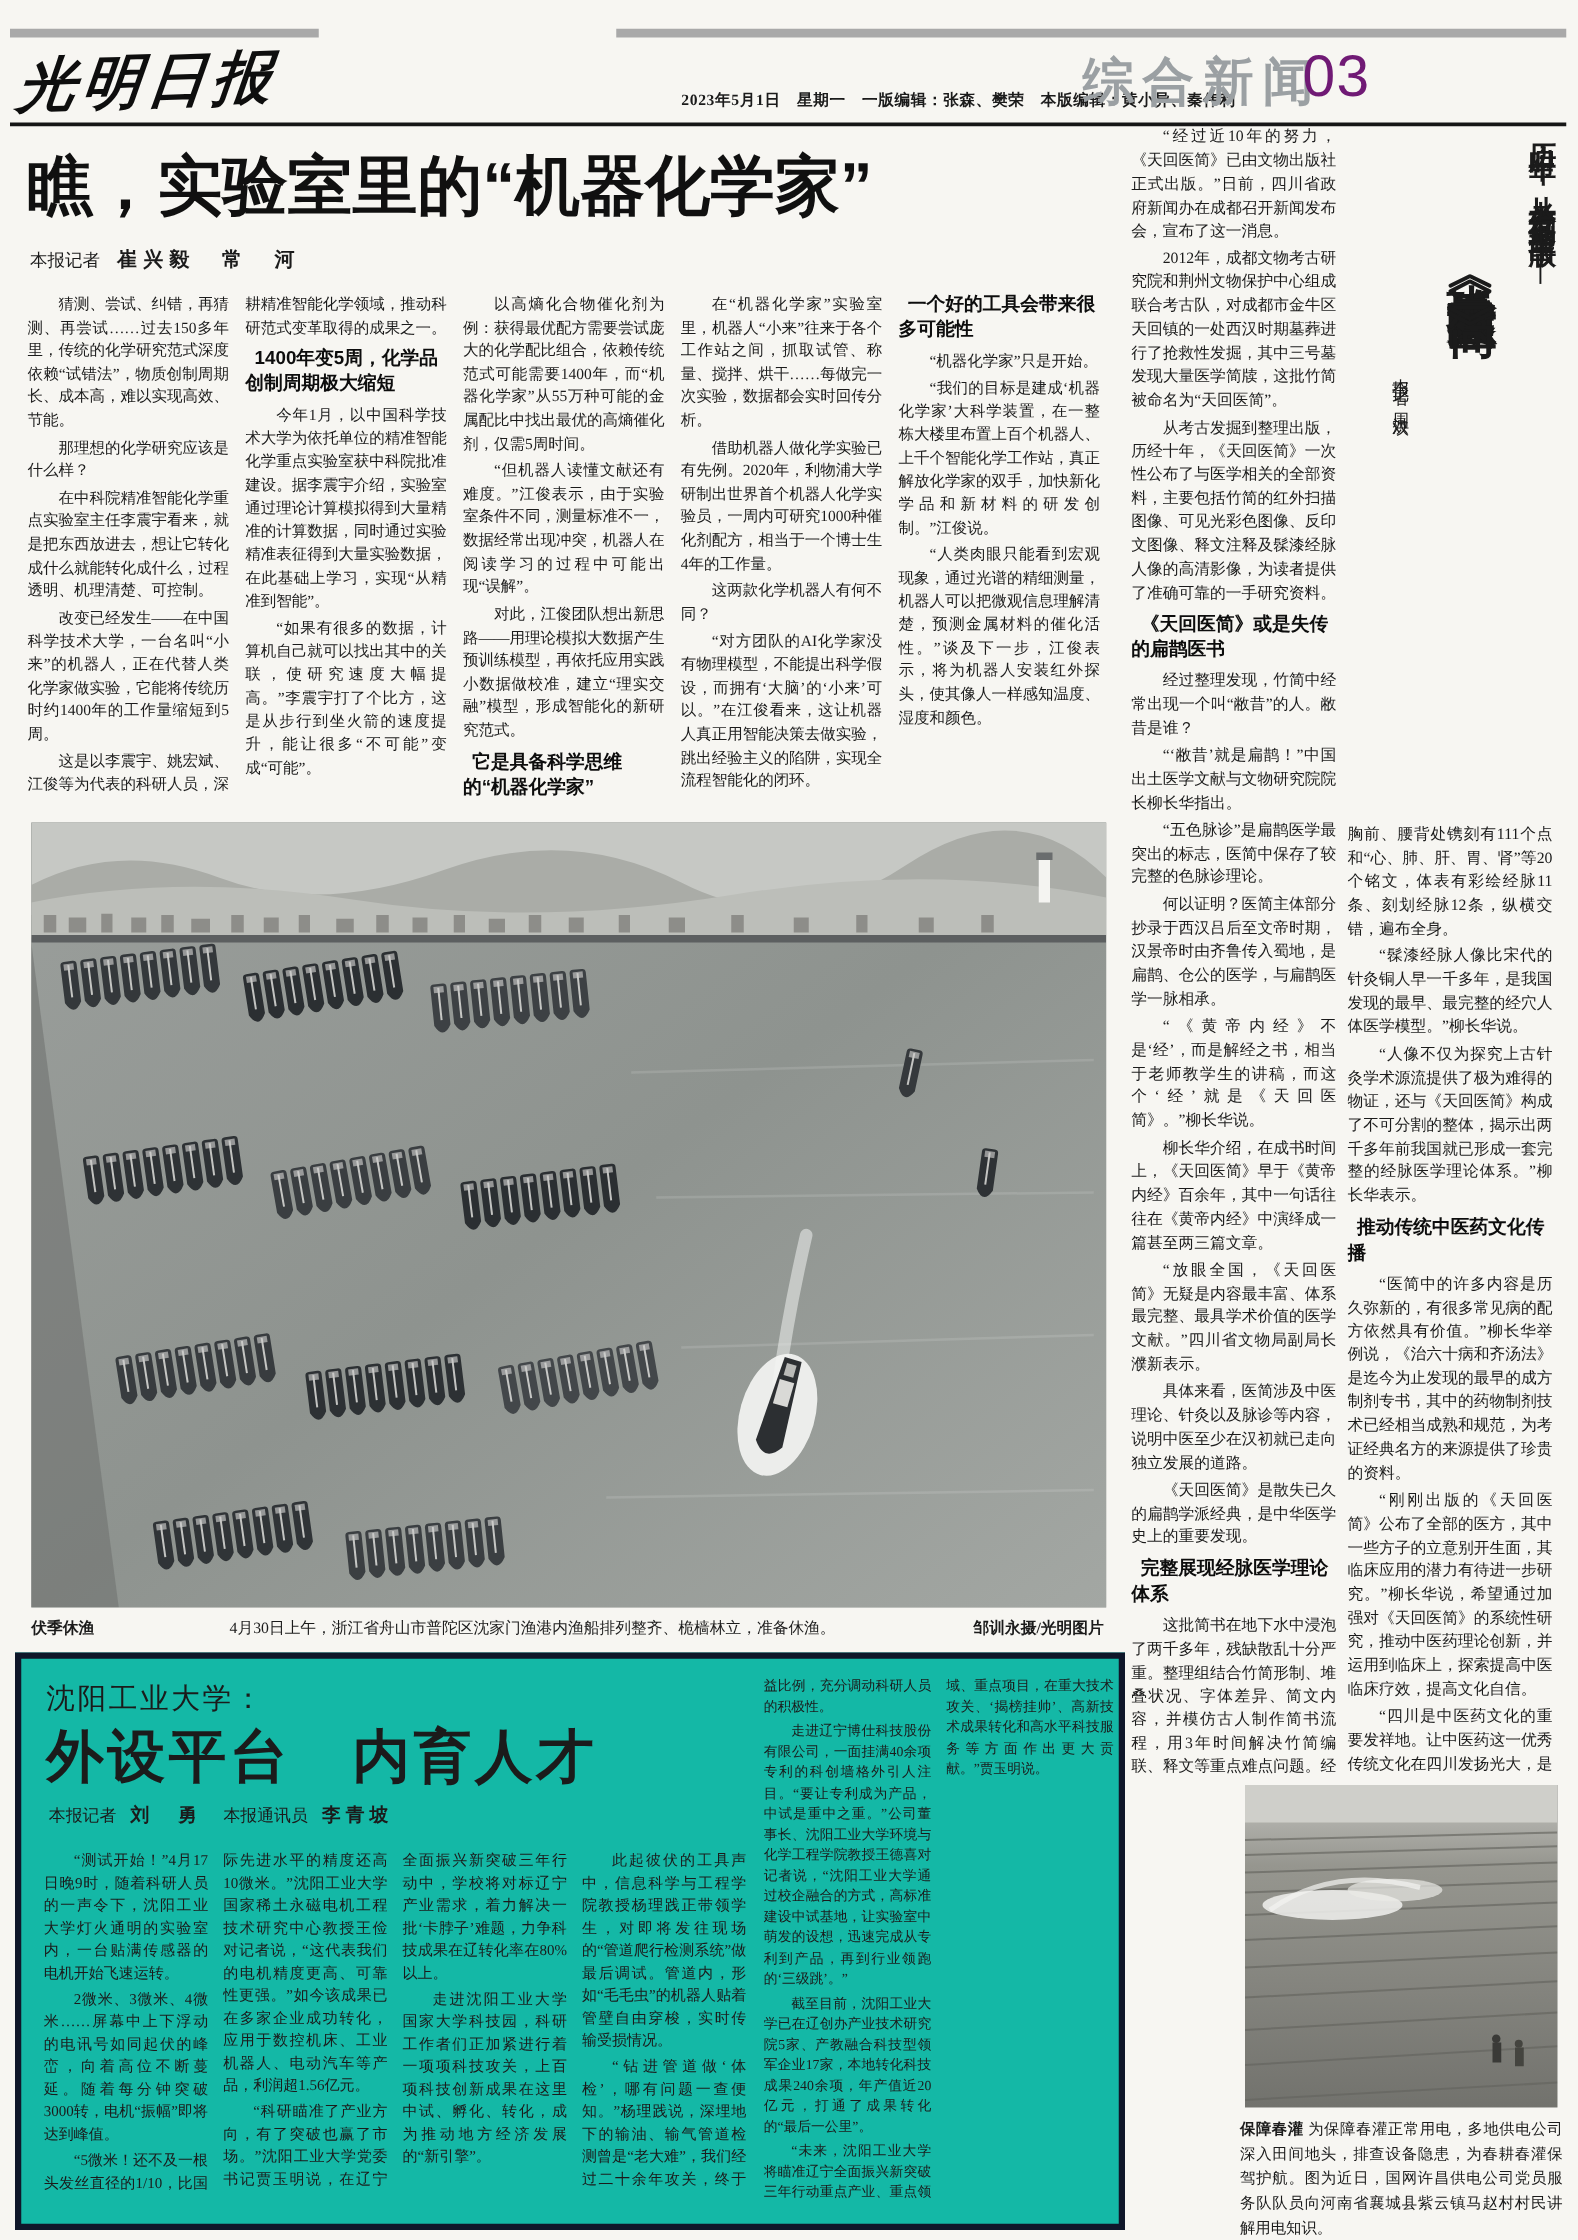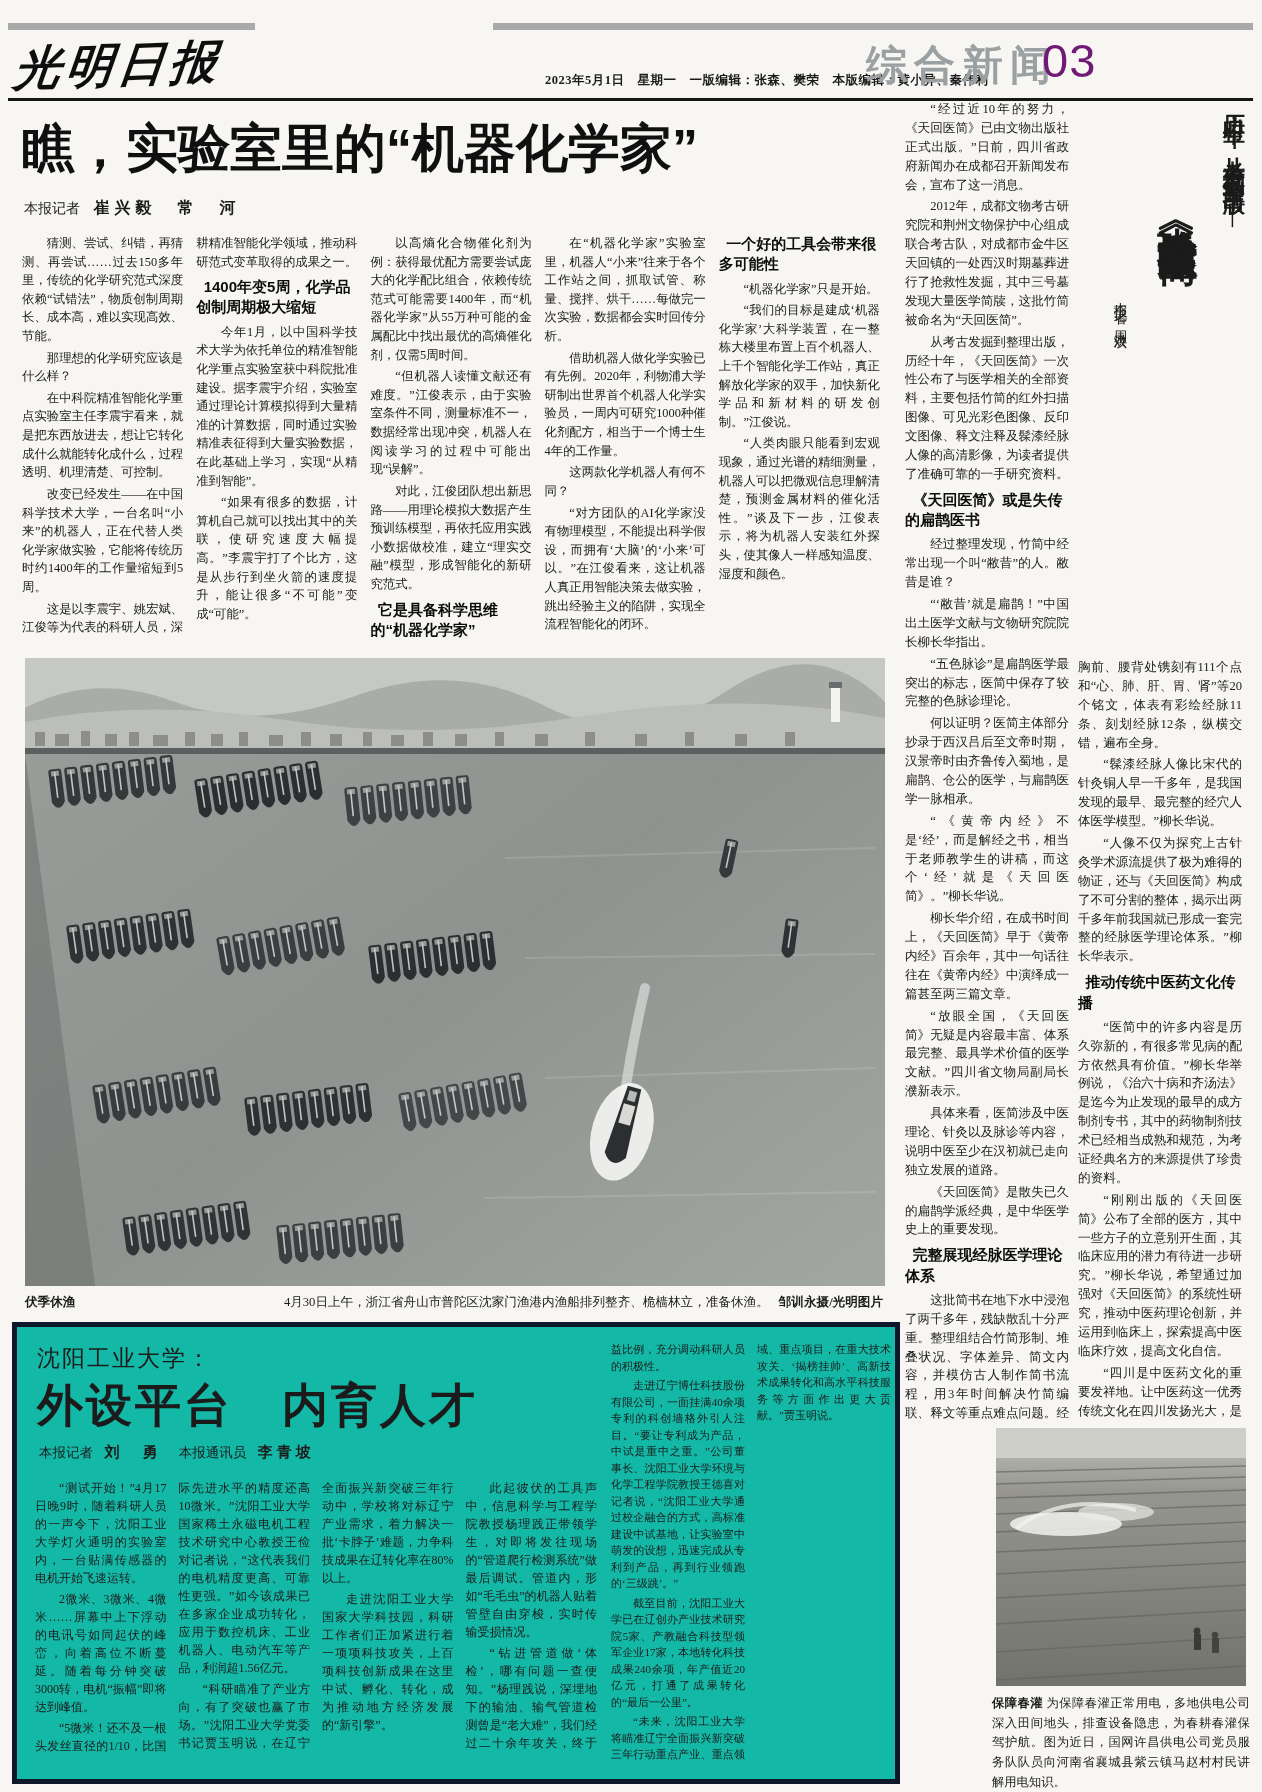--- a/index.html
+++ b/index.html
@@ -28,21 +28,21 @@
   .m-byline b{font-size:16px;letter-spacing:5px;margin-left:10px}
   .mcols{position:absolute;left:22px;top:234px;width:858px;height:420px;overflow:hidden;
         column-count:5;column-gap:13px;column-fill:auto;font-size:12.4px}
   h3.sub{font-family:"Liberation Sans","DejaVu Sans",sans-serif;font-size:15px;line-height:1.35;
         margin:6px 0 5px 0;text-indent:.5em;break-inside:avoid;color:#0d0d0d}
 
   
   .photo1{position:absolute;left:25px;top:658px;width:860px;height:628px;background:#8f938f;overflow:hidden}
   .cap1{position:absolute;left:25px;top:1293px;width:858px;display:flex;font-size:12.6px;line-height:1.5}
   .cap1 .lead{font-weight:bold;white-space:nowrap;margin-right:8px}
-  .cap1 .txt{flex:1;text-align:right}
+  .cap1 .txt{flex:1;text-align:center}
   .credit{font-weight:bold;white-space:nowrap;margin-left:10px}
 
   
   .colA{position:absolute;left:905px;top:100px;width:164px;height:1322px;overflow:hidden;font-size:12.6px}
   .colB{position:absolute;left:1078px;top:658px;width:164px;height:764px;overflow:hidden;font-size:12.6px}
   .vblock{position:absolute;left:1065px;top:95px;width:192px;height:560px}
   .vert{writing-mode:vertical-rl;position:absolute}
   .vkicker{right:8px;top:2px;height:552px;font-size:22px;letter-spacing:4px;font-weight:bold}
   .vtitle{right:52px;top:100px;height:470px;font-size:40px;font-weight:900;letter-spacing:2px;
         font-family:"Liberation Serif","DejaVu Serif",serif}

